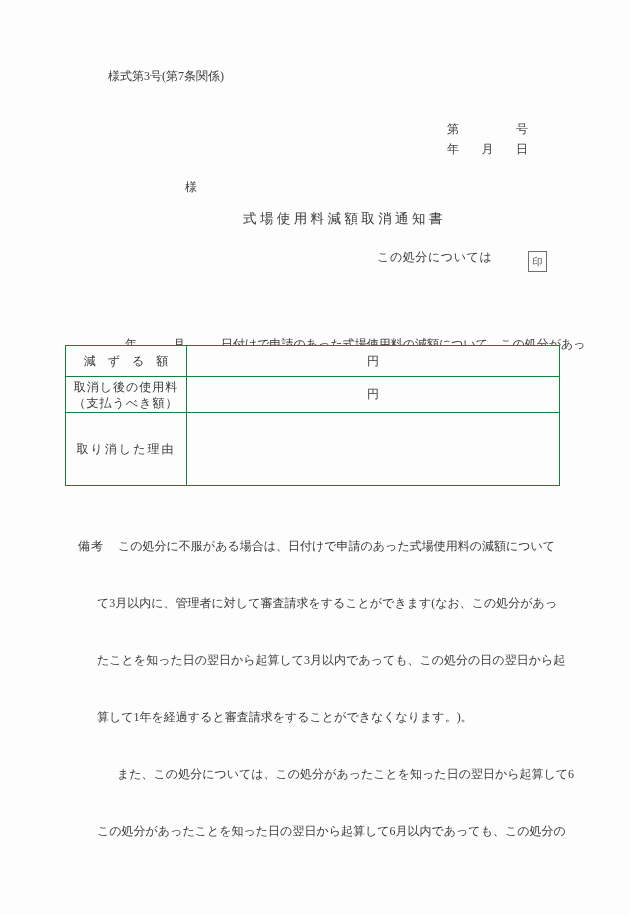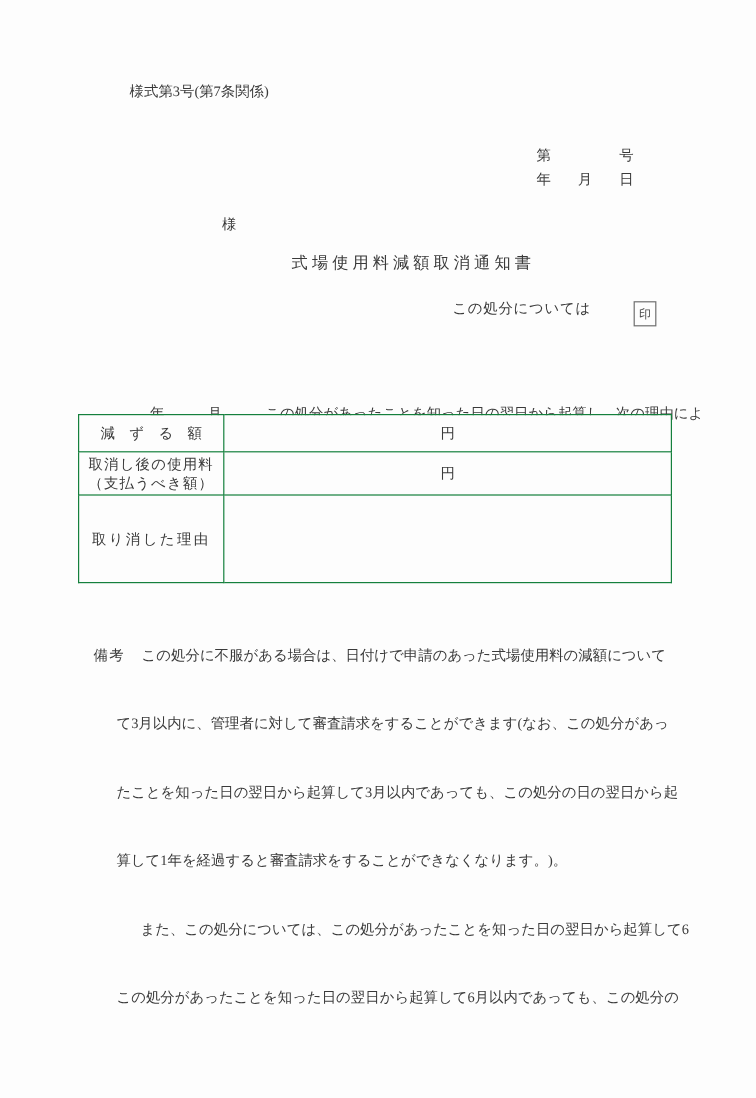--- a/index.html
+++ b/index.html
@@ -76,21 +76,21 @@
 
   <div class="abs doc-title">式場使用料減額取消通知書</div>
 
   <div class="abs issuer">この処分については</div>
 
   <div class="abs seal">
     <span>印</span>
   </div>
 
   <div class="abs body-text">
-    <div>　　　　　年　　　月　　　この処分があったことを知った日の翌日から起算し、次の理由によ</div>
+    <div>　　　　　年　　　月　　　日付けで申請のあった式場使用料の減額について、この処分があっ</div>
     <div>り取消しすることに決定しましたので通知します。</div>
   </div>
 
   <table class="form-table">
     <tbody>
         <tr class="row1">
       <td class="col-label lbl">減　ず　る　額</td>
       <td class="col-value">円</td>
     </tr>
     <tr class="row2">

